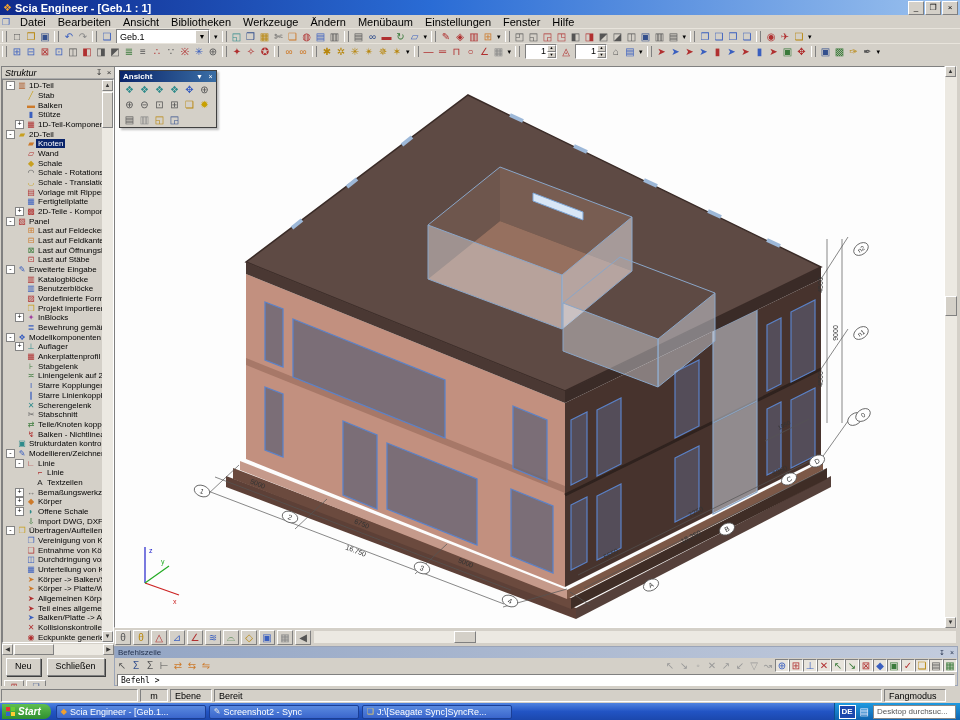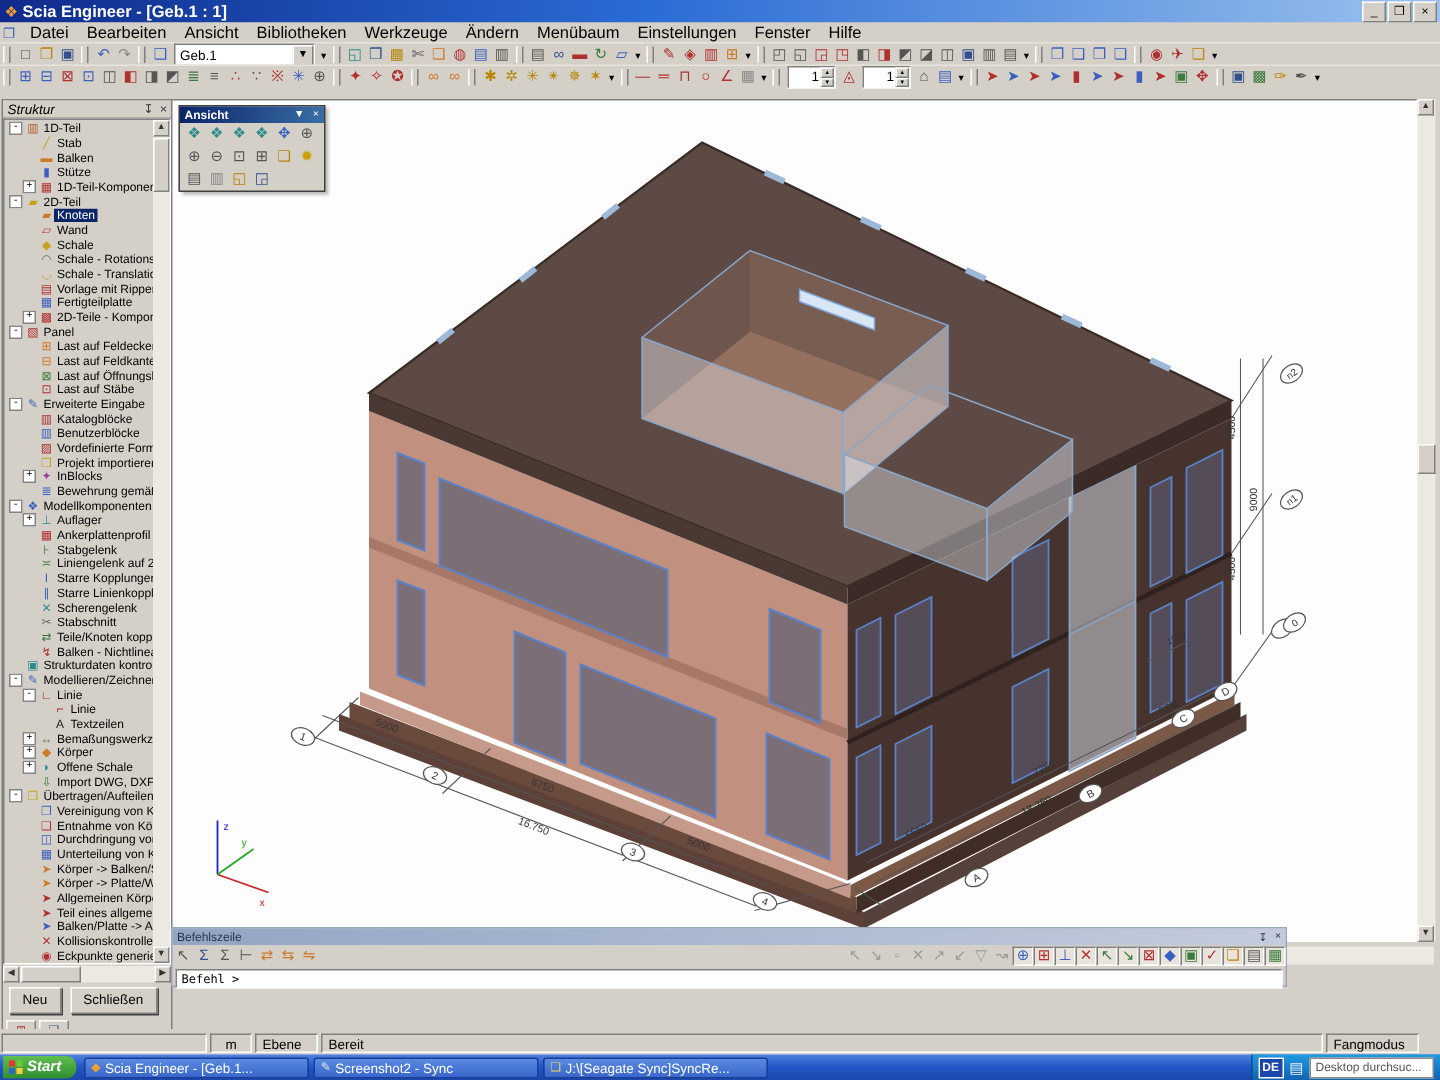--- a/index.html
+++ b/index.html
@@ -70,21 +70,21 @@
   #ansicht{left:119px;top:70px;width:96px;background:#d4d0c8;border:1px solid #404040;box-shadow:2px 2px 2px rgba(0,0,0,.25);}
   #ansicht .atitle{height:11px;background:linear-gradient(90deg,#0a246a,#3a6ea5);color:#fff;display:flex;align-items:center;}
   #ansicht .atitle .at{font-size:8px;font-weight:bold;padding-left:3px;flex:1;}
   #ansicht .atitle .ab{font-size:7px;width:11px;text-align:center;}
   .arow{display:flex;padding:1px 2px;}
   .arow .tbtn{width:15px;}
   
   #vbottom{left:114px;top:628px;width:844px;height:18px;background:#d4d0c8;display:flex;align-items:center;}
   #vbottom .hscroll{position:relative;flex:1;height:12px;background:#ece9e2;margin:0 2px;}
   
-  #befehl{left:114px;top:618px;width:744px;height:40px;background:#d4d0c8;border:1px solid #9aa4b8;box-sizing:border-box;}
+  #befehl{left:114px;top:646px;width:844px;height:40px;background:#d4d0c8;border:1px solid #9aa4b8;box-sizing:border-box;}
   #beftitle{height:11px;background:linear-gradient(90deg,#93a5c4,#c3ccdd);display:flex;align-items:center;}
   #beftitle .bt{font-size:8px;color:#24324e;padding-left:3px;flex:1;}
   #beftitle .bb{font-size:7px;width:10px;text-align:center;color:#24324e;}
   #beficons{height:15px;display:flex;align-items:center;}
   #beficons .spacer{flex:1;}
   #befinput{margin:1px 2px;height:11px;background:#fff;border:1px solid;border-color:#808080 #fff #fff #808080;
     font-family:"DejaVu Sans Mono",monospace;font-size:8px;line-height:11px;padding-left:3px;color:#000;}
   
   #statusbar{left:0;top:686px;width:960px;height:17px;background:#d4d0c8;display:flex;align-items:center;gap:2px;padding-top:1px;box-sizing:border-box;}
   .pane{height:13px;border:1px solid;border-color:#808080 #fff #fff #808080;font-size:9px;line-height:12px;padding:0 4px;box-sizing:border-box;}

